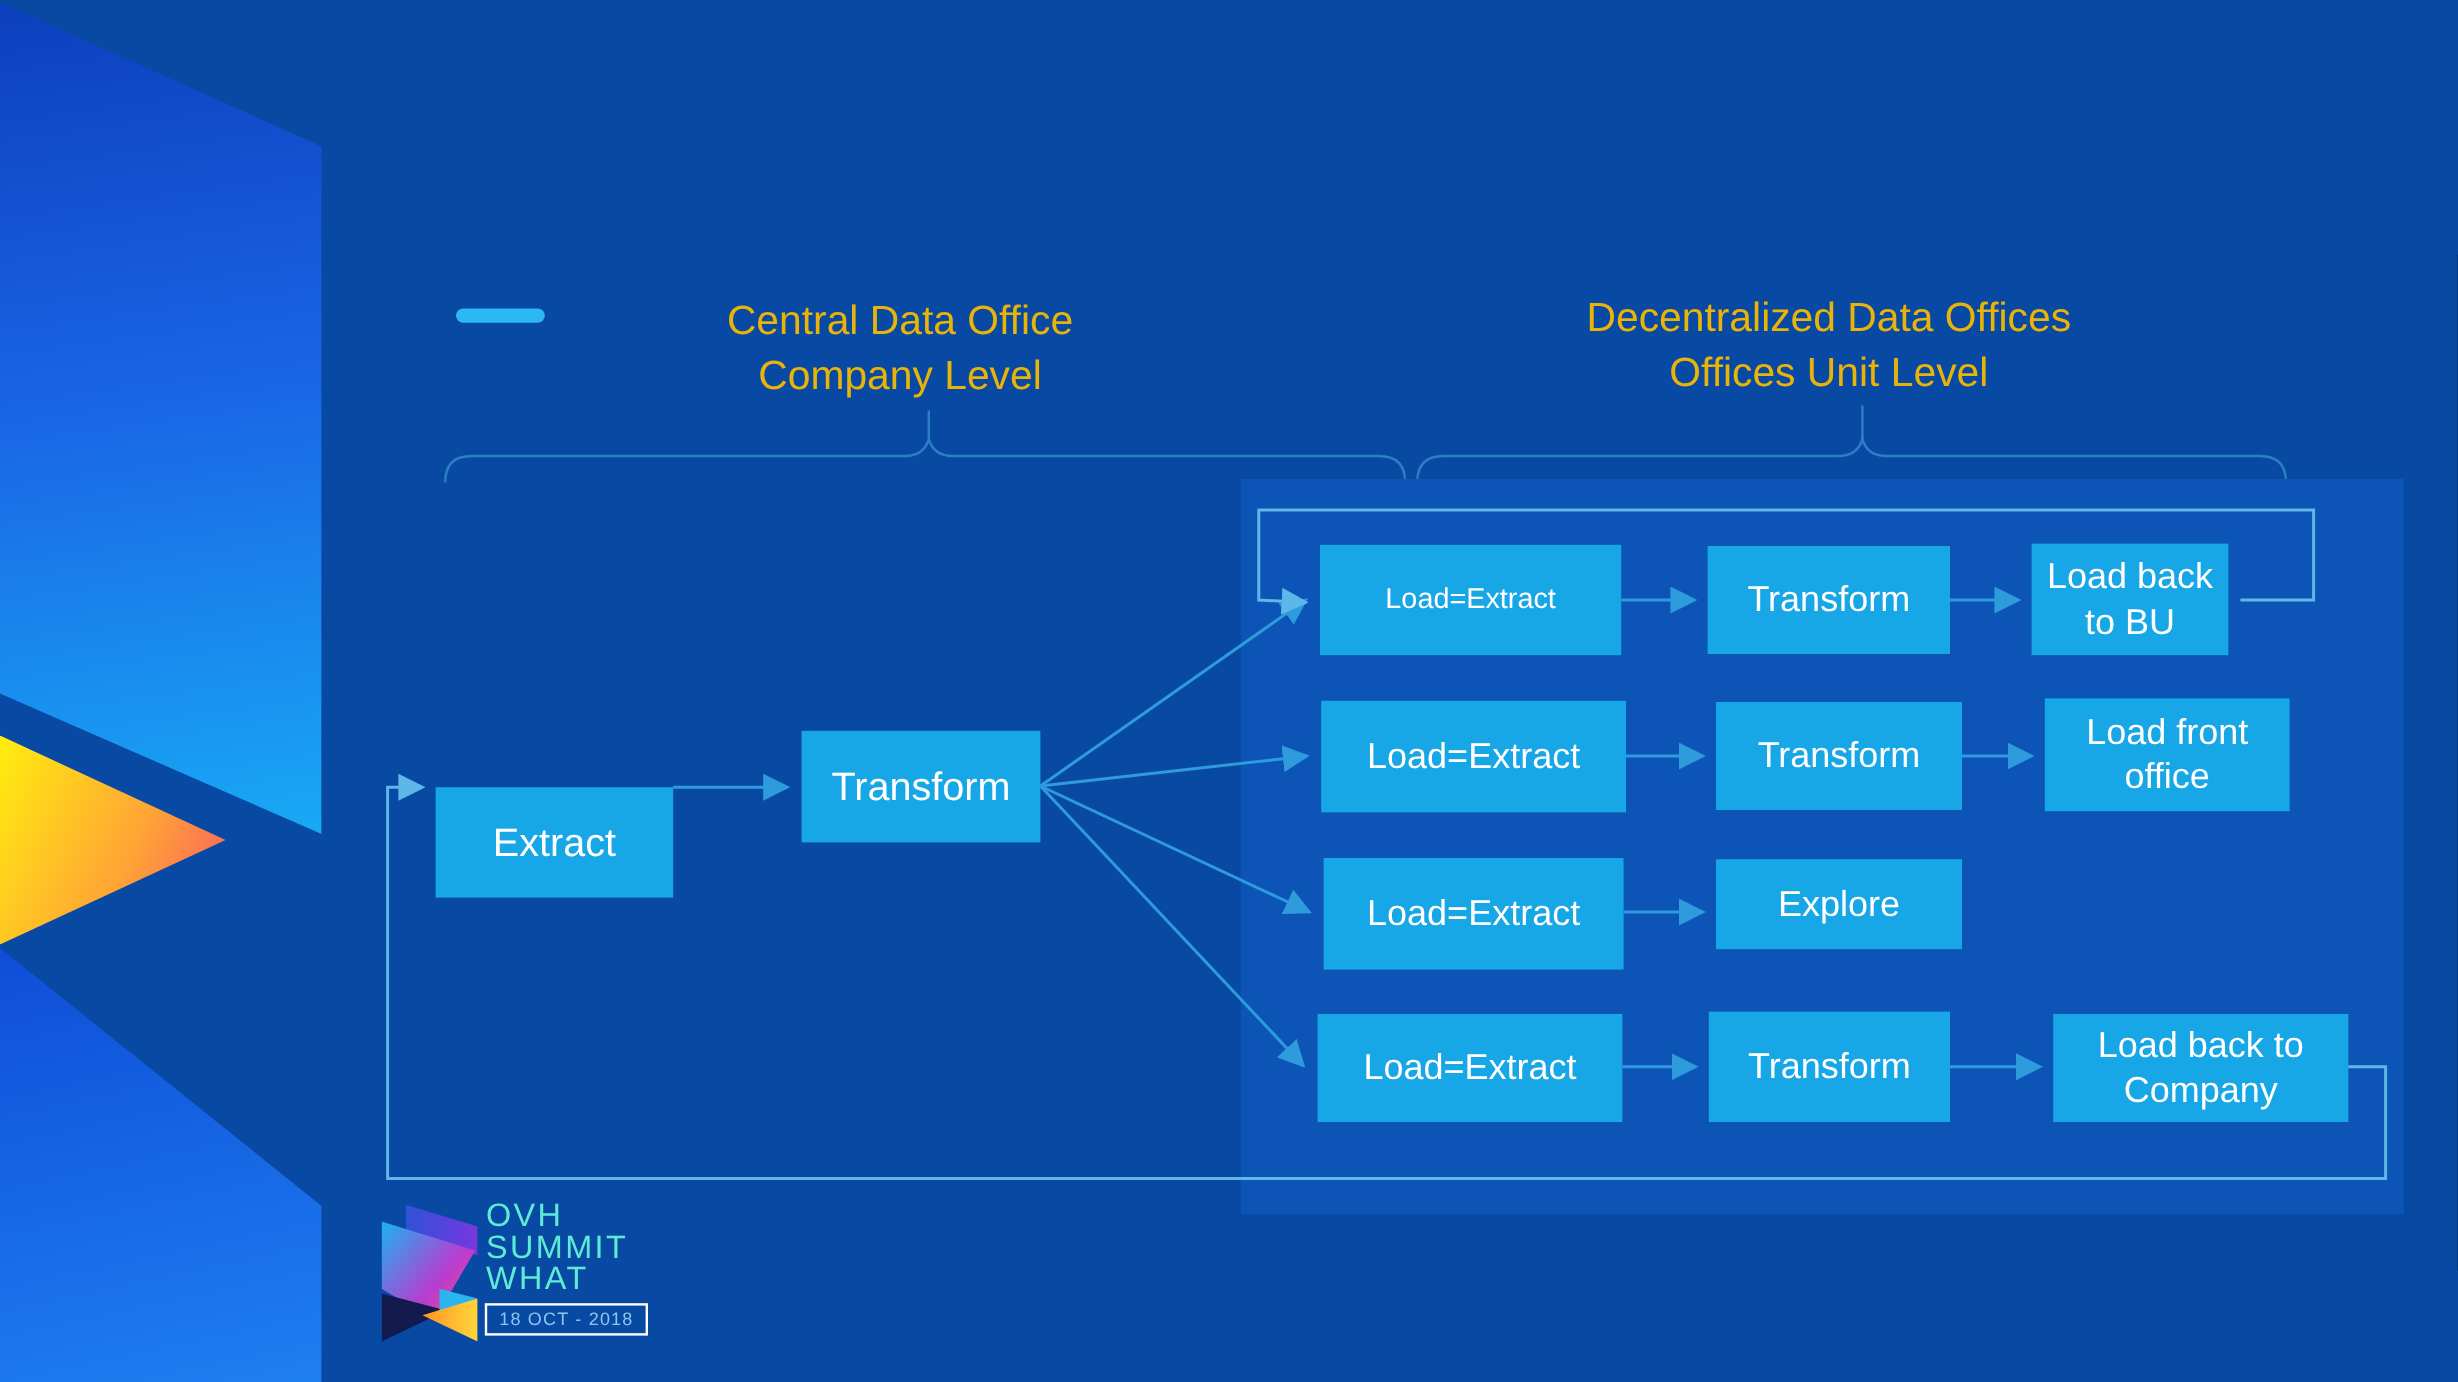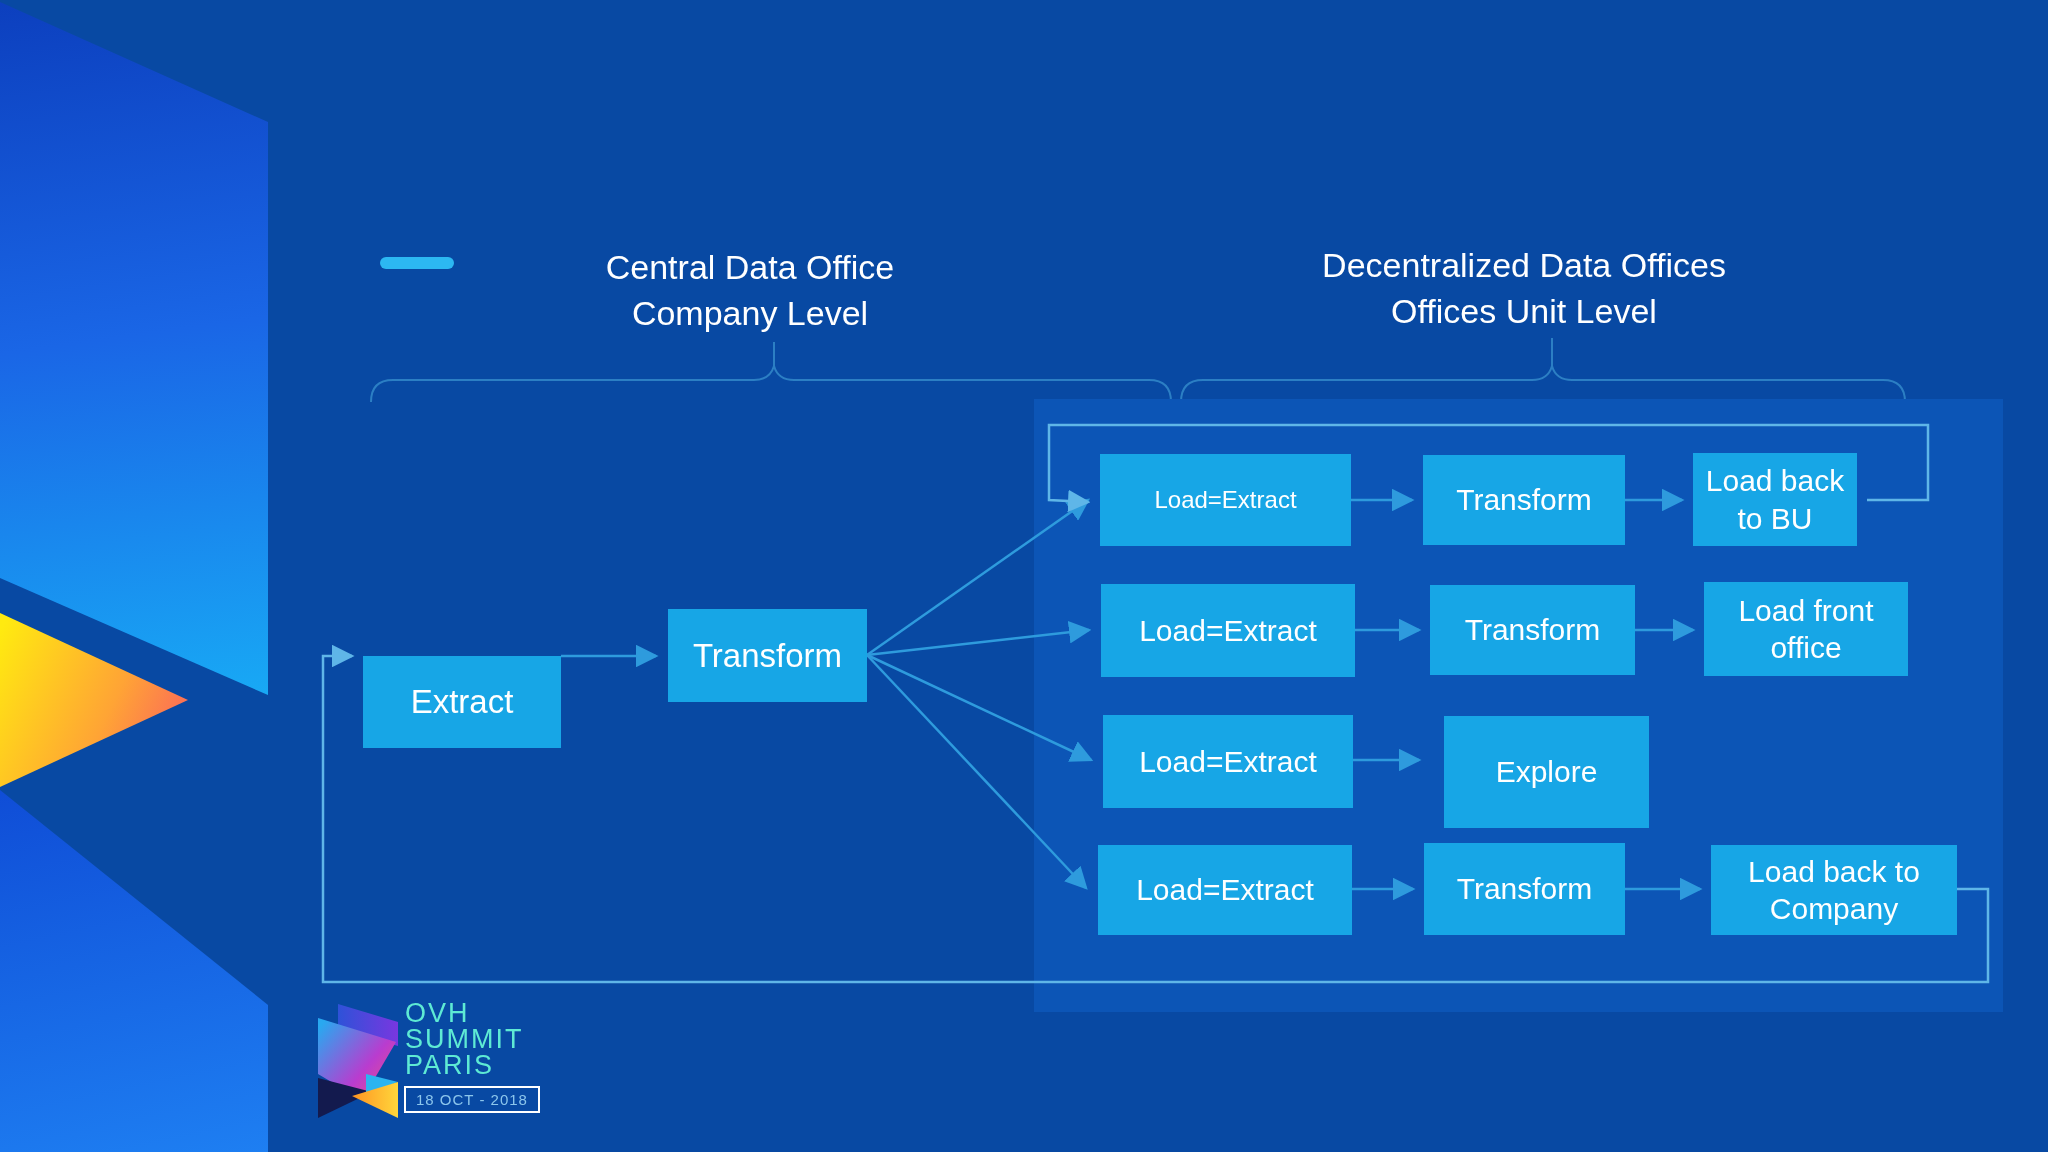--- a/index.html
+++ b/index.html
@@ -16,42 +16,42 @@
     clip-path:polygon(0px 13px, 188px 100px, 0px 187px);
     background:linear-gradient(115deg,#FFEA10 5%,#FFA435 55%,#F8486E 100%);}
   .sheet2{position:absolute;left:0;top:780px;width:272px;height:372px;
     clip-path:polygon(0px 10px, 268px 225px, 268px 372px, 0px 372px);
     background:linear-gradient(168deg,#0F4CD6 0%,#1E7FF2 100%);}
   
   .title{position:absolute;left:368px;top:118px;width:1520px;
     color:#2CB8F2;font-size:78px;font-weight:bold;letter-spacing:2px;line-height:1.05;
     white-space:nowrap;}
   .dash{position:absolute;left:380px;top:257px;width:74px;height:12px;border-radius:6px;background:#2CB8F2;}
-  .seclabel{position:absolute;color:#ffffff;font-size:34px;line-height:46px;text-align:center;}
+  .seclabel{position:absolute;color:#eab308;font-size:34px;line-height:46px;text-align:center;}
   .seclabel span{display:block;}
   .sec-central{left:540px;top:244px;width:420px;}
   .sec-decentral{left:1312px;top:242px;width:424px;}
   
   .panel{position:absolute;left:1034px;top:399px;width:969px;height:613px;background:#0C55B6;}
   
   .box{position:absolute;background:#17A6E6;color:#FFFFFF;
     display:flex;align-items:center;justify-content:center;text-align:center;
     font-size:30px;line-height:1.25;white-space:pre-line;}
   .box.big{font-size:33px;}
   .box.small{font-size:24px;}
   .b-extract   {left:363px; top:610px; width:198px; height:92px;margin-top:46px;}
   .b-transformC{left:668px; top:609px; width:199px; height:93px;}
   .r1c1{left:1100px;top:454px;width:251px;height:92px;}
   .r1c2{left:1423px;top:455px;width:202px;height:90px;}
   .r1c3{left:1693px;top:453px;width:164px;height:93px;}
   .r2c1{left:1101px;top:584px;width:254px;height:93px;}
   .r2c2{left:1430px;top:585px;width:205px;height:90px;}
   .r2c3{left:1704px;top:582px;width:204px;height:94px;}
   .r3c1{left:1103px;top:715px;width:250px;height:93px;}
-  .r3c2{left:1430px;top:716px;width:205px;height:112px;margin-left:14px;}
+  .r3c2{left:1430px;top:716px;width:205px;height:75px;}
   .r4c1{left:1098px;top:845px;width:254px;height:90px;}
   .r4c2{left:1424px;top:843px;width:201px;height:92px;}
   .r4c3{left:1711px;top:845px;width:246px;height:90px;}
   
   svg.overlay{position:absolute;left:0;top:0;width:2048px;height:1152px;pointer-events:none;}
   
   .logo-text{position:absolute;left:405px;top:1000px;color:#5eead4;font-size:27px;
     letter-spacing:2px;line-height:26px;}
   .logo-text span{display:block;}
   .logo-date{position:absolute;left:404px;top:1086px;border:2px solid #ffffff;color:#8CC6EC;
@@ -155,17 +155,17 @@
 Company</div>
 
   <div class="lg lg-foldtop"></div>
   <div class="lg lg-band"></div>
   <div class="lg lg-tridark"></div>
   <div class="lg lg-tricyan"></div>
   <div class="lg lg-triorange"></div>
   <div class="logo-text">
     <span>OVH</span>
     <span>SUMMIT</span>
-    <span>PARIS</span>
+    <span>WHAT</span>
   </div>
   <div class="logo-date">18 OCT - 2018</div>
 
 </div>
 
 </body></html>

